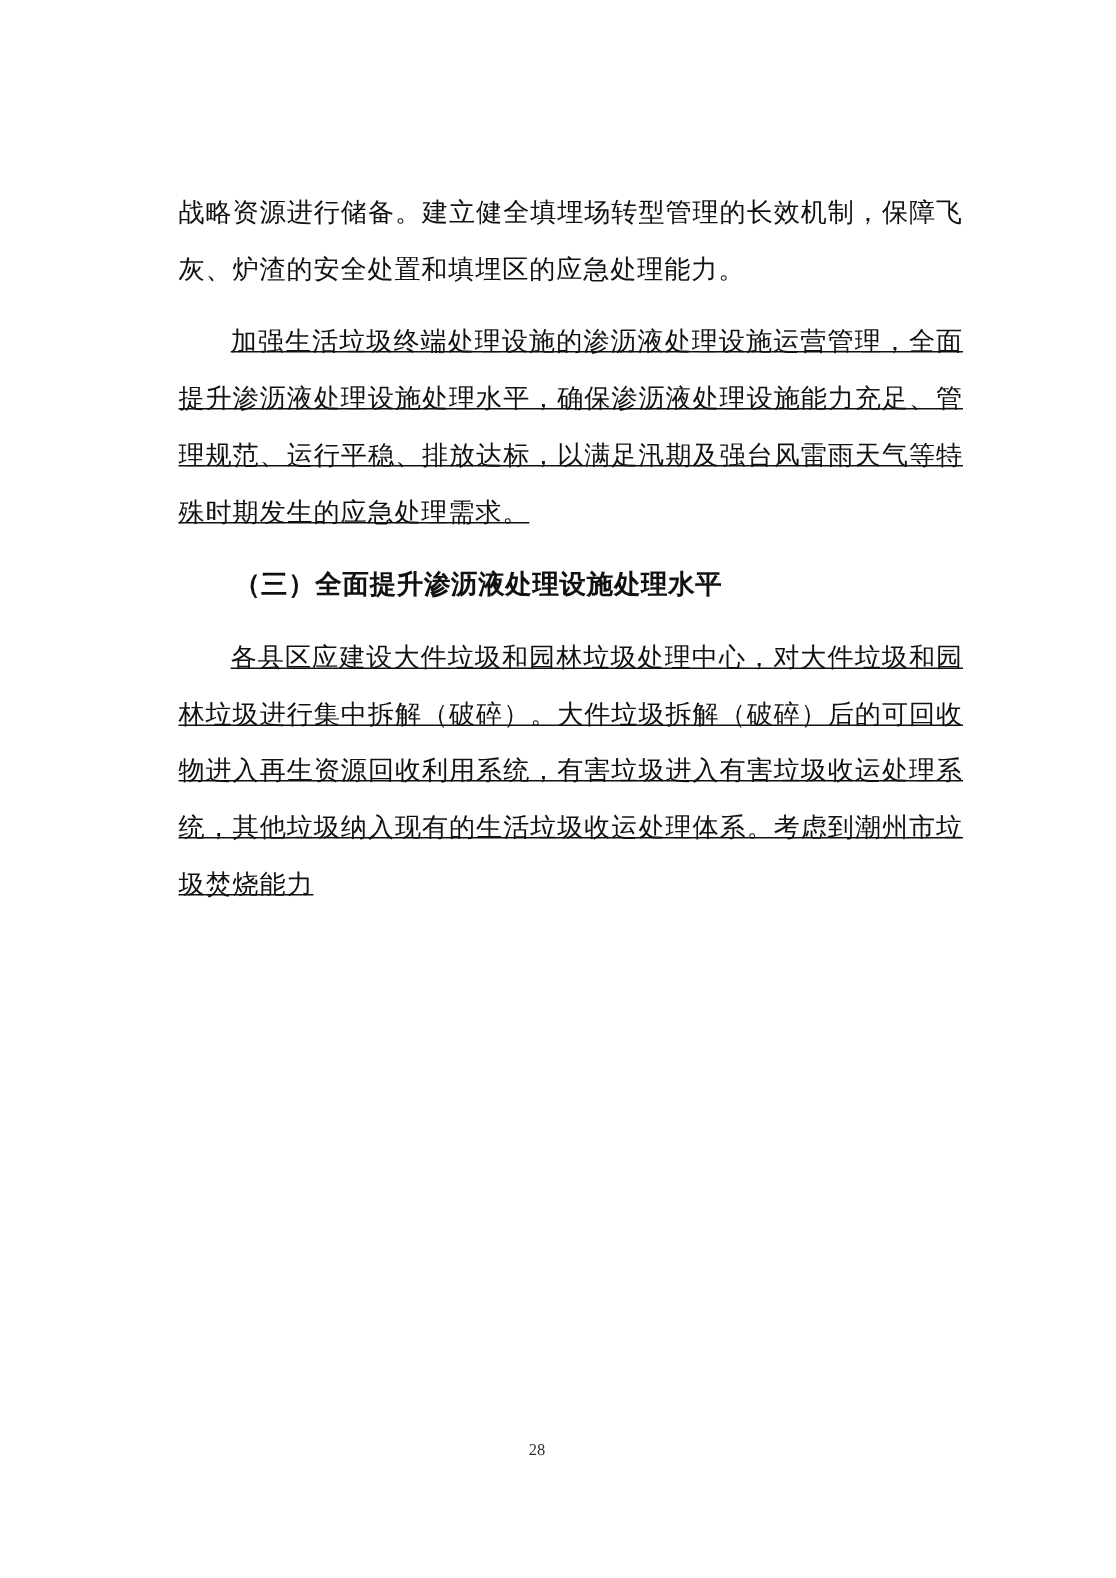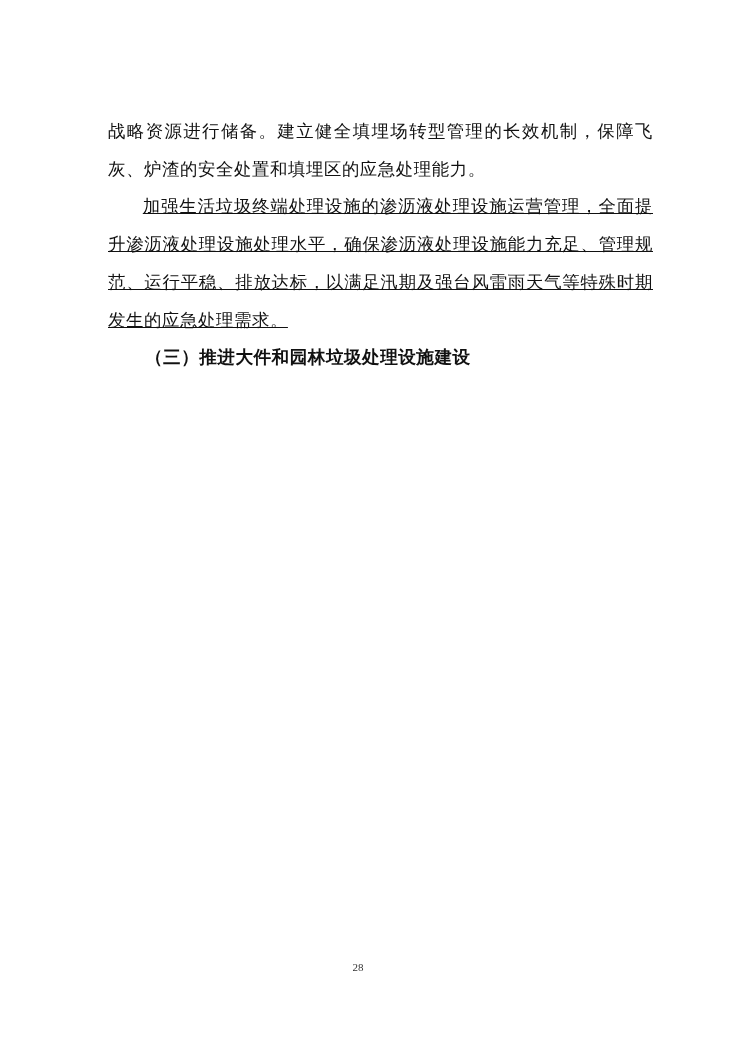--- a/index.html
+++ b/index.html
@@ -4,34 +4,35 @@
 <style>
   html, body { margin: 0; padding: 0; background: #ffffff; }
   body { width: 744px; height: 1052px; position: relative; overflow: hidden; }
   .page { position: absolute; left: 0; top: 0; width: 744px; height: 1052px; background: #fff; }
   .content {
     position: absolute; left: 108px; top: 113px; width: 545px;
     font-family: "DejaVu Serif", "Liberation Serif", serif;
     font-size: 17.4px; line-height: 37.7px; color: #111;
     text-align: justify; letter-spacing: 0.6px;
   }
-  .content p { margin: 0; }
+  .content p { margin: 11px; }
   .indent { text-indent: 2em; text-decoration: underline; }
   .heading {
     font-family: "DejaVu Sans", "Liberation Sans", sans-serif;
     font-weight: bold; font-size: 17.6px; padding-left: 2.1em; letter-spacing: 0.5px;
   }
   .pagenum {
     position: absolute; top: 961px; left: 0; width: 716px; text-align: center;
     font-family: "Liberation Serif", serif; font-size: 11px; color: #333;
   }
 </style>
 </head>
 <body>
 
 <div class="page">
   <div class="content">
     <p>战略资源进行储备。建立健全填埋场转型管理的长效机制，保障飞灰、炉渣的安全处置和填埋区的应急处理能力。</p>
     <p class="indent">加强生活垃圾终端处理设施的渗沥液处理设施运营管理，全面提升渗沥液处理设施处理水平，确保渗沥液处理设施能力充足、管理规范、运行平稳、排放达标，以满足汛期及强台风雷雨天气等特殊时期发生的应急处理需求。</p>
-    <p class="heading">（三）推进大件和园林垃圾处理设施建设</p>
+    <p class="heading">（三）全面提升渗沥液处理设施处理水平</p>
+    <p class="indent">各县区应建设大件垃圾和园林垃圾处理中心，对大件垃圾和园林垃圾进行集中拆解（破碎）。大件垃圾拆解（破碎）后的可回收物进入再生资源回收利用系统，有害垃圾进入有害垃圾收运处理系统，其他垃圾纳入现有的生活垃圾收运处理体系。考虑到潮州市垃圾焚烧能力</p>
   </div>
   <div class="pagenum">28</div>
 </div>
 
 </body></html>

